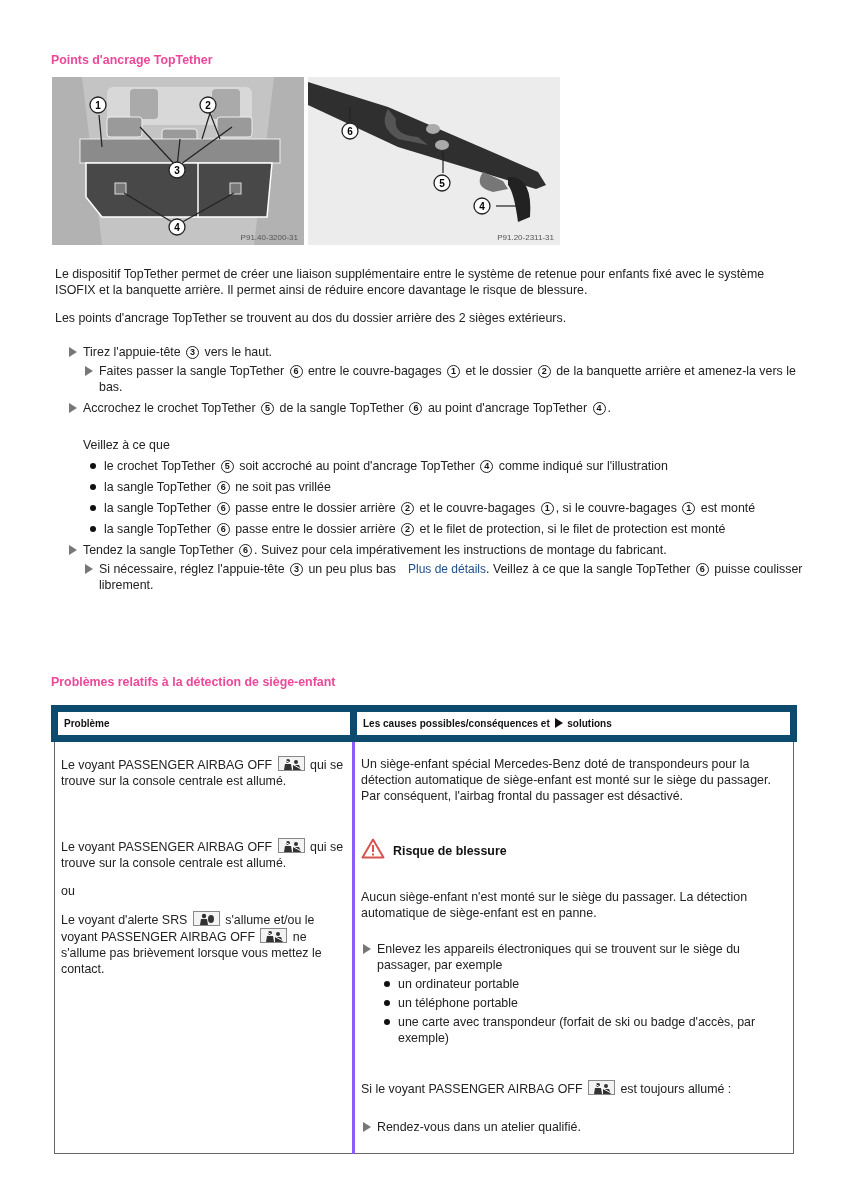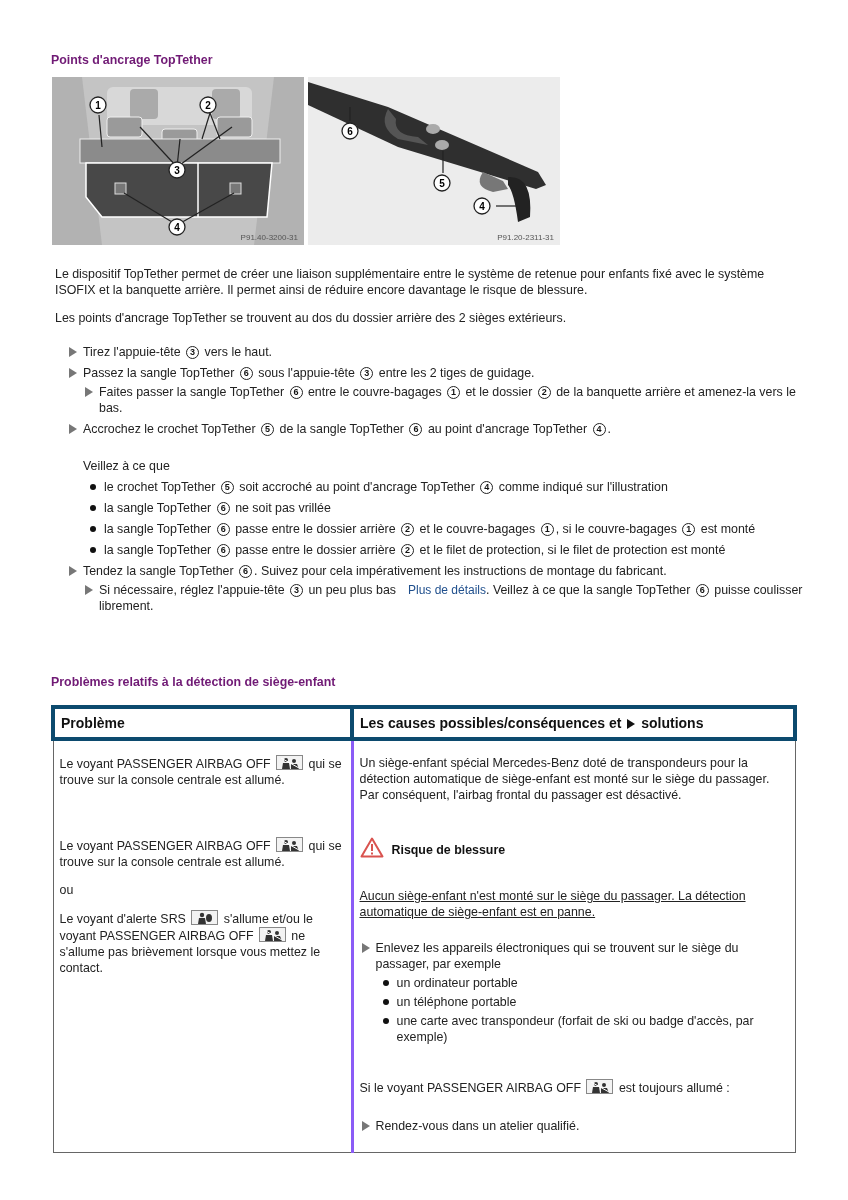--- a/index.html
+++ b/index.html
@@ -3,21 +3,21 @@
   <meta charset="utf-8">
   <style>
     * { box-sizing: border-box; }
     html, body { margin: 0; padding: 0; }
     body {
       width: 848px; height: 1200px; background: #ffffff;
       font-family: "Liberation Sans", sans-serif; font-size: 12.4px; color: #222;
       position: relative; overflow: hidden;
     }
     .page { position: absolute; left: 51px; top: 0; width: 746px; }
-    h2 { font-size: 12.4px; font-weight: bold; margin: 0; line-height: 16px; color: #701a75; }
+    h2 { font-size: 12.4px; font-weight: bold; margin: 0; line-height: 16px; color: #ec4899; }
     .sec1-title { position: absolute; top: 52px; left: 0; }
     .figs { position: absolute; top: 77px; left: 1px; height: 168px; width: 510px; }
     .fig { position: absolute; top: 0; height: 168px; overflow: hidden; }
     .fig1 { left: 0; width: 252px; background: #c9c9c9; }
     .fig2 { left: 256px; width: 252px; background: #ececec; }
     .fig svg { display: block; }
     .fig-code { position: absolute; right: 6px; bottom: 3px; font-size: 8px; color: #555; }
 
     p { margin: 4px; line-height: 16px; }
     .intro { position: absolute; top: 262px; left: 0; width: 746px; }
@@ -41,22 +41,22 @@
       font-size: 9px; line-height: 11px; text-align: center; vertical-align: 1px; margin: 0 2px; color: #111; font-weight: bold;
     }
     a.link { color: #1e4e8c; text-decoration: none; font-size: 12px; margin-left: 12px; }
 
     .sec2-title { position: absolute; top: 674px; left: 0; }
     table.prob {
       position: absolute; top: 705px; left: 0; width: 746px; border-collapse: collapse;
       border: 1.5px solid #666;
     }
     table.prob th {
-      text-align: left; font-weight: bold; padding: 6px 6px; height: 28px; font-size: 14px;
-      border: 4px solid #0c4a6e; color: #111;
+      text-align: left; font-weight: bold; padding: 6px 6px; height: 28px; font-size: 10px;
+      border: 7px solid #0c4a6e; color: #111;
     }
     table.prob td { vertical-align: top; padding: 0 6px; border-left: 3px solid #8b5cf6; }
     table.prob td:first-child { border-left: none; width: 299px; }
     .hdr-arrow {
       display: inline-block; width: 0; height: 0; border-top: 5px solid transparent;
       border-bottom: 5px solid transparent; border-left: 8px solid #111; vertical-align: -1px; margin: 0 2px;
     }
     .ico {
       display: inline-block; width: 27px; height: 15px; border: 1px solid #888; background: #f3f3f3;
       vertical-align: -2px; margin: 0 2px; position: relative; overflow: hidden;
@@ -145,24 +145,20 @@
 
   <p class="intro">Le dispositif TopTether permet de créer une liaison supplémentaire entre le système de retenue pour enfants fixé avec le système ISOFIX et la banquette arrière. Il permet ainsi de réduire encore davantage le risque de blessure.</p>
   <p class="intro2">Les points d'ancrage TopTether se trouvent au dos du dossier arrière des 2 sièges extérieurs.</p>
 
   <div class="steps">
     <div class="step">
       <span class="arrow"></span>
       <span>Tirez l'appuie-tête </span><span class="num">3</span><span> vers le haut.</span>
     </div>
 
-    <div class="step mt">
-      <span class="arrow"></span>
-      <span>Passez la sangle TopTether </span><span class="num">6</span><span> sous l'appuie-tête </span><span class="num">3</span><span> entre les 2 tiges de guidage.</span>
-    </div>
     <div class="sub">
       <span class="arrow"></span>
       <span>Faites passer la sangle TopTether </span><span class="num">6</span><span> entre le couvre-bagages </span><span class="num">1</span><span> et le dossier </span><span class="num">2</span><span> de la banquette arrière et amenez-la vers le bas.</span>
     </div>
 
     <div class="step mt">
       <span class="arrow"></span>
       <span>Accrochez le crochet TopTether </span><span class="num">5</span><span> de la sangle TopTether </span><span class="num">6</span><span> au point d'ancrage TopTether </span><span class="num">4</span><span>.</span>
     </div>
     <div class="plain">Veillez à ce que</div>
@@ -238,21 +234,21 @@
       </td>
       <td style="padding-top:10px;padding-bottom:18px;line-height:16px;">
         <div class="warn-row">
           <span><svg width="24" height="21" viewBox="0 0 24 21">
                   <path d="M12 1.5 L22.5 19.5 L1.5 19.5 Z" fill="#fff" stroke="#d9534f" stroke-width="2" stroke-linejoin="round"></path>
                   <rect x="11" y="7" width="2" height="7" fill="#d9534f"></rect>
                   <rect x="11" y="15.5" width="2" height="2" fill="#d9534f"></rect>
                 </svg></span>
           <span class="lbl">Risque de blessure</span>
         </div>
-        <div style="margin-top:26px;text-decoration:underline;">Aucun siège-enfant n'est monté sur le siège du passager. La détection automatique de siège-enfant est en panne.</div>
+        <div style="margin-top:26px;">Aucun siège-enfant n'est monté sur le siège du passager. La détection automatique de siège-enfant est en panne.</div>
         <div class="cell-step" style="margin-top:20px;">
           <span class="arrow"></span>
           <span>Enlevez les appareils électroniques qui se trouvent sur le siège du passager, par exemple</span>
         </div>
         <div class="cell-bul"><span class="dot"></span><span>un ordinateur portable</span></div>
         <div class="cell-bul"><span class="dot"></span><span>un téléphone portable</span></div>
         <div class="cell-bul"><span class="dot"></span><span>une carte avec transpondeur (forfait de ski ou badge d'accès, par exemple)</span></div>
         <div style="margin-top:34px;"><span>Si le voyant PASSENGER AIRBAG OFF </span><span class="ico"><svg width="20" height="12" viewBox="0 0 20 12">
                   <circle cx="6" cy="3" r="2" fill="#333"></circle>
                   <path d="M3 6 L9 6 L10 12 L2 12 Z" fill="#333"></path>

